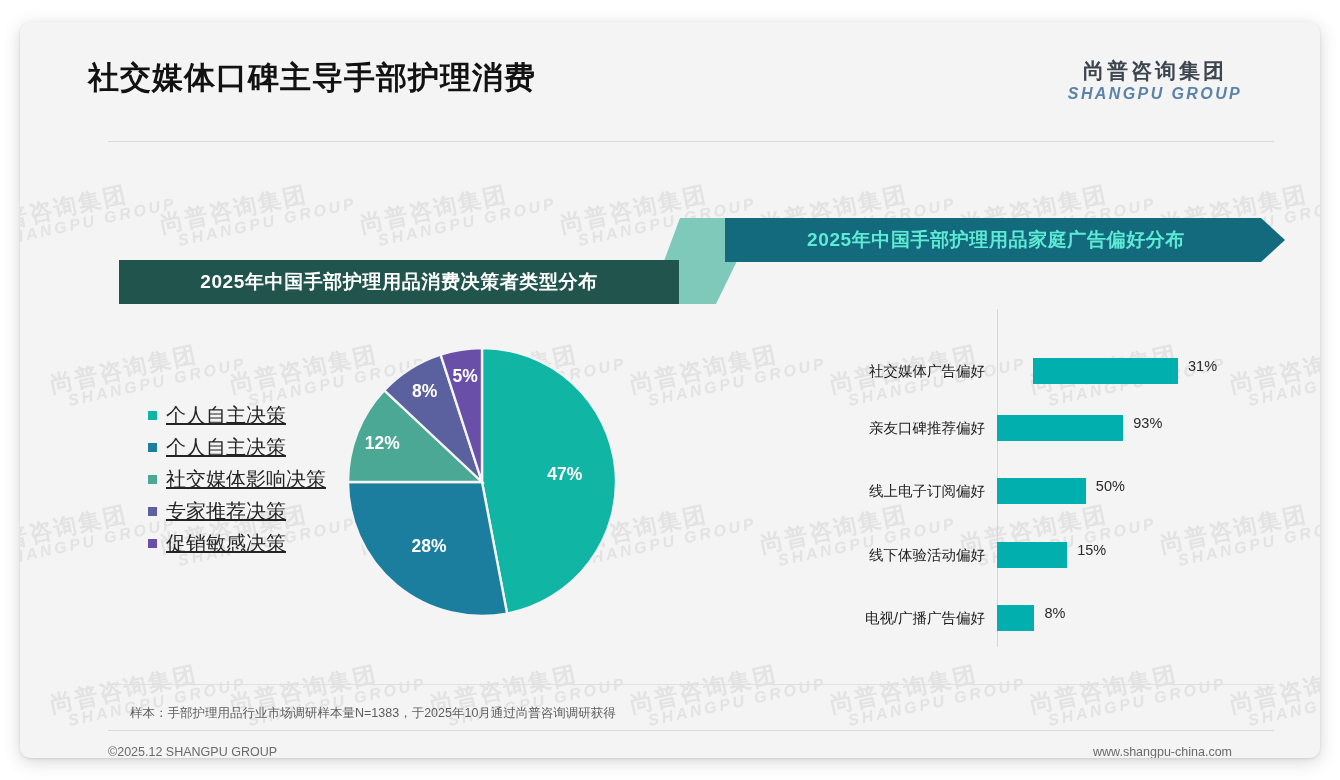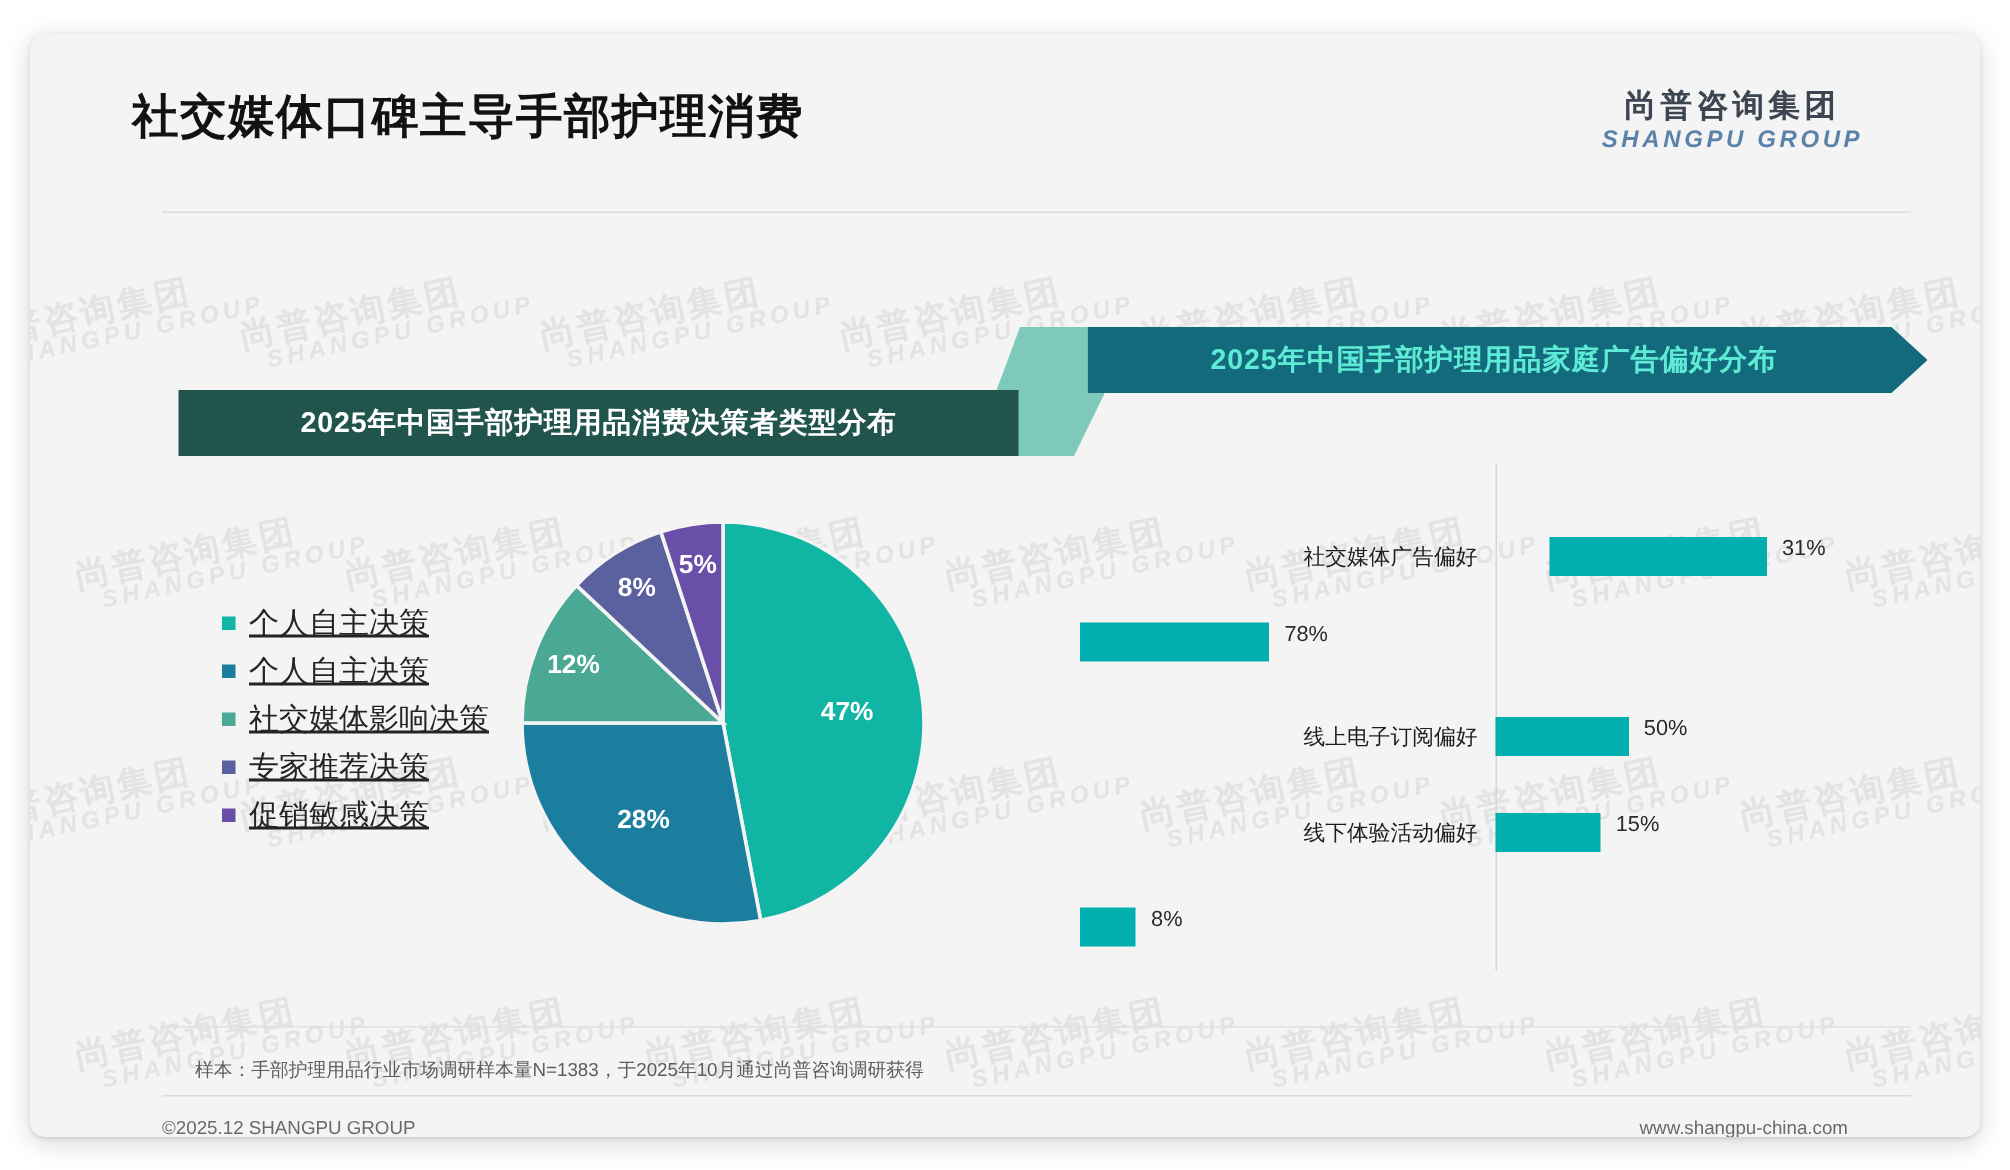--- a/index.html
+++ b/index.html
@@ -477,40 +477,42 @@
   <div id="bar-panel">
     <div id="bar-axis"></div>
   <div class="bar-row" style="top: 56px; gap: 36px;">
         <div class="bar-label">社交媒体广告偏好</div>
         <div class="bar-track">
           <div class="bar-fill" style="width: 145px; background: rgb(0, 175, 174);"></div>
           <span class="bar-value">31%</span>
         </div>
       </div>
       <div class="bar-row" style="top: 113px;">
+        <div class="bar-label">亲友口碑推荐偏好</div>
         <div class="bar-track">
           <div class="bar-fill" style="width: 126.29px; background: rgb(0, 175, 174);"></div>
-          <span class="bar-value">78%</span>
+          <span class="bar-value">93%</span>
         </div>
       </div>
       <div class="bar-row" style="top: 176px;">
         <div class="bar-label">线上电子订阅偏好</div>
         <div class="bar-track">
           <div class="bar-fill" style="width: 88.871px; background: rgb(0, 175, 174);"></div>
           <span class="bar-value">50%</span>
         </div>
       </div>
       <div class="bar-row" style="top: 240px;">
         <div class="bar-label">线下体验活动偏好</div>
         <div class="bar-track">
           <div class="bar-fill" style="width: 70.1613px; background: rgb(0, 175, 174);"></div>
           <span class="bar-value">15%</span>
         </div>
       </div>
       <div class="bar-row" style="top: 303px;">
+        <div class="bar-label">电视/广播广告偏好</div>
         <div class="bar-track">
           <div class="bar-fill" style="width: 37.4194px; background: rgb(0, 175, 174);"></div>
           <span class="bar-value">8%</span>
         </div>
       </div>
     </div>
 
   <div id="footnote-divider"></div>
   <div id="footnote">样本：手部护理用品行业市场调研样本量N=1383，于2025年10月通过尚普咨询调研获得</div>
   <div id="footer-divider"></div>

